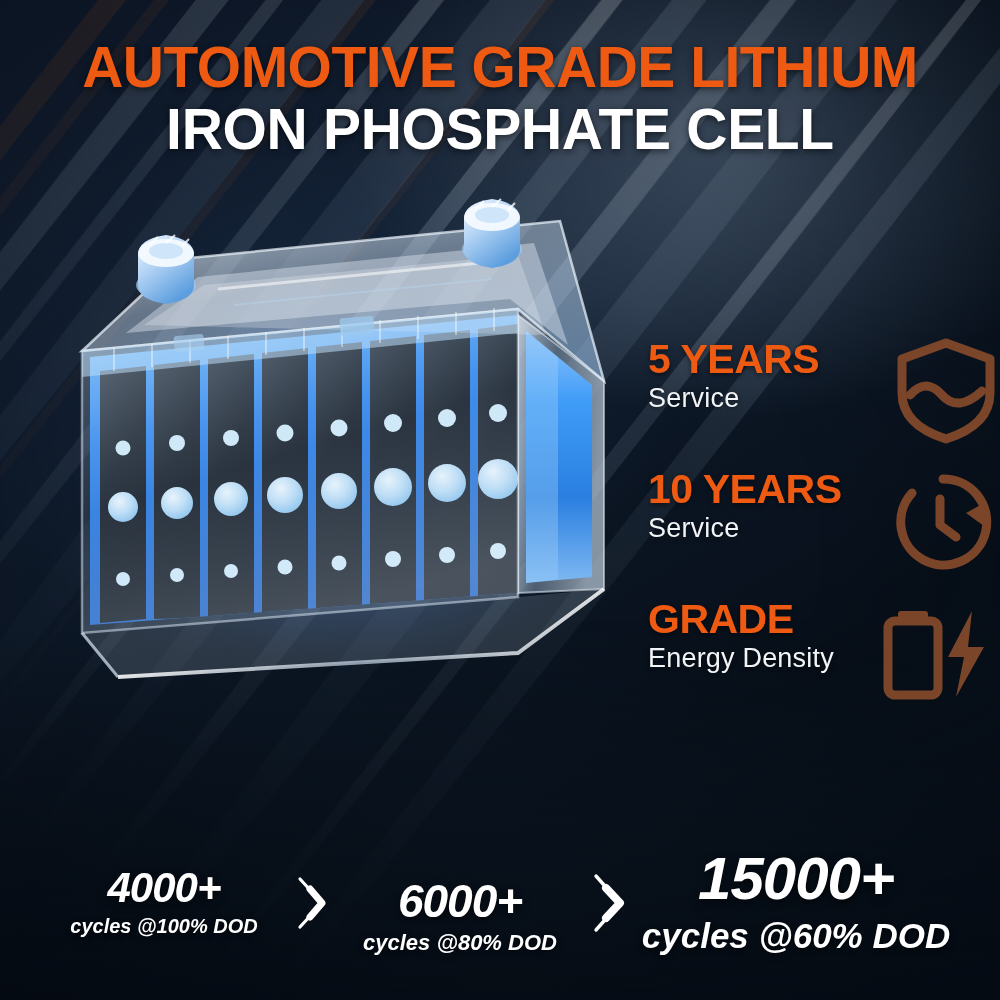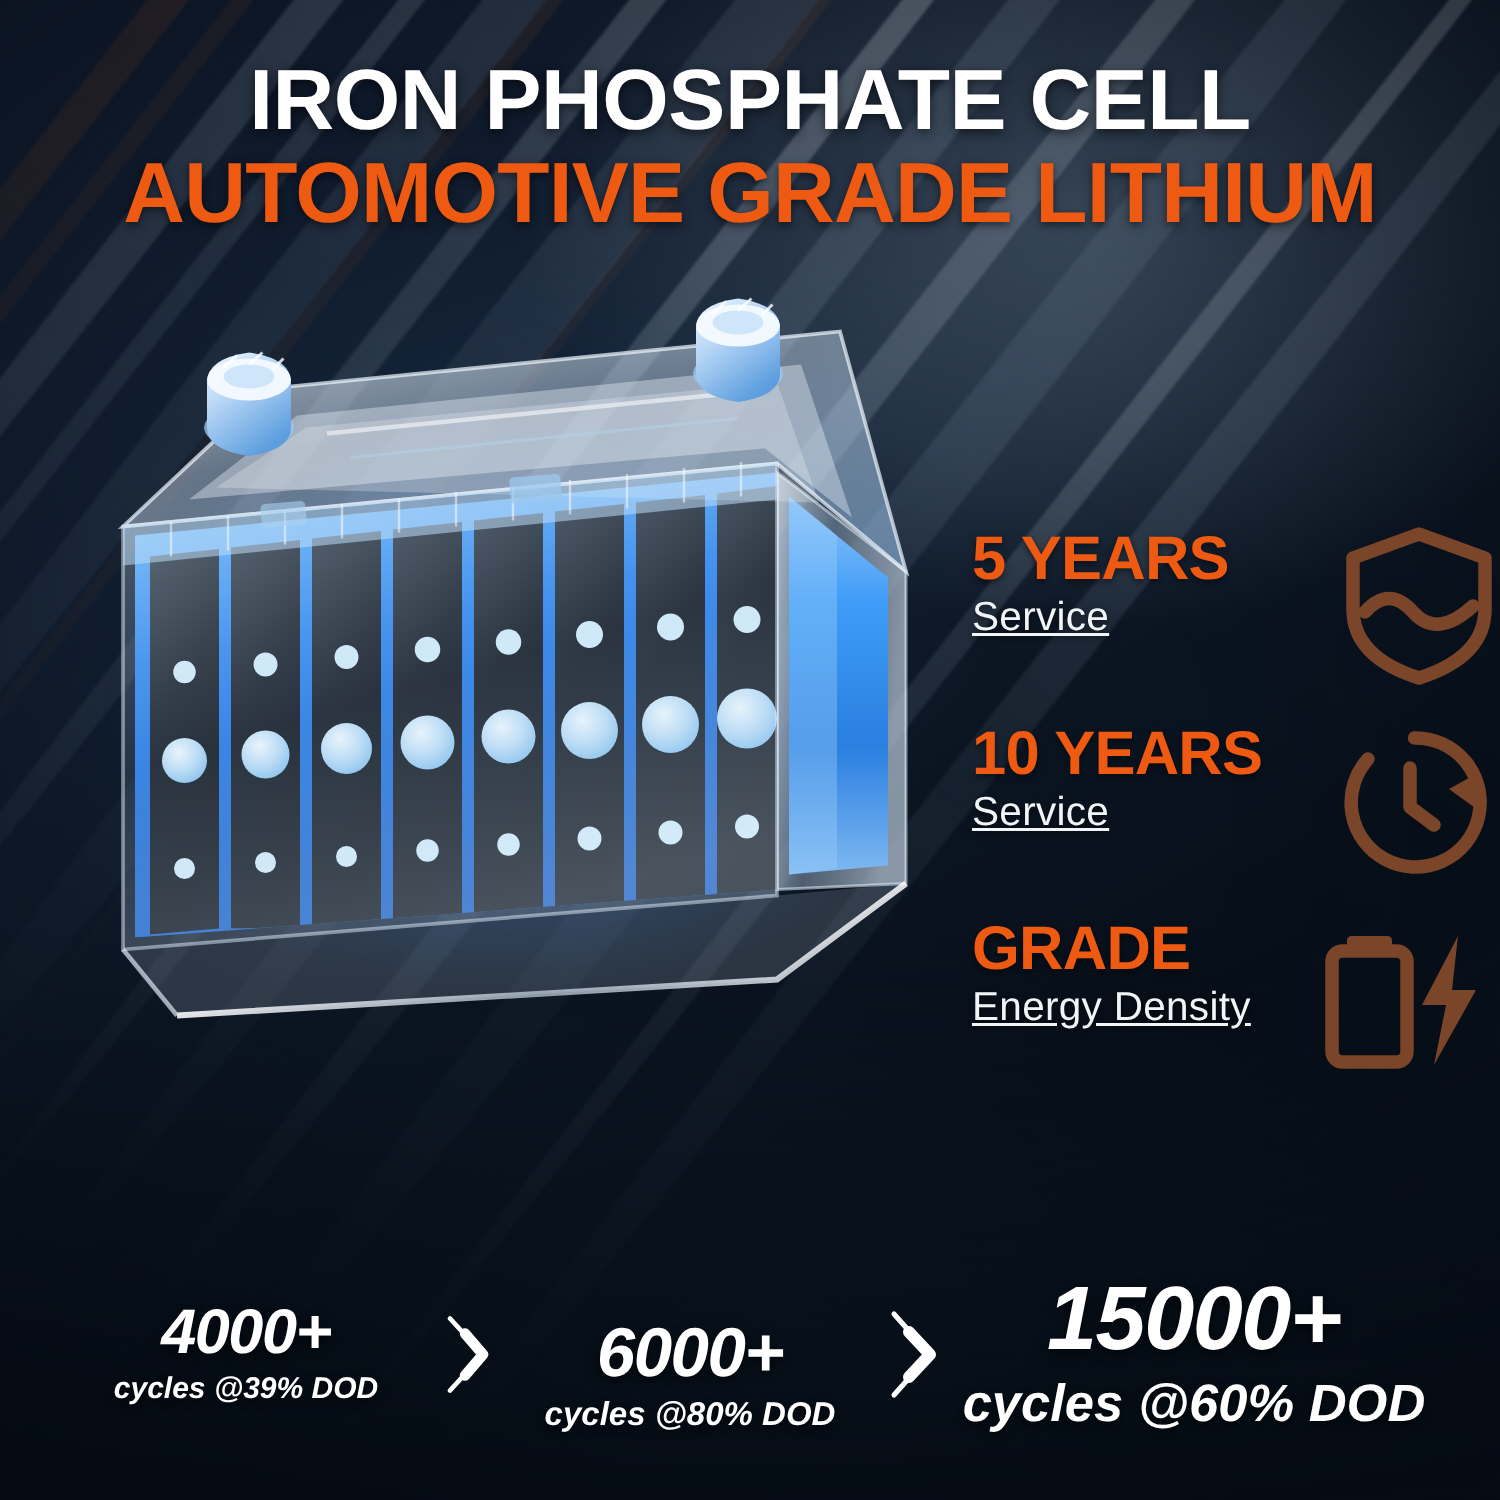--- a/index.html
+++ b/index.html
@@ -69,34 +69,33 @@
   
   .product { position:absolute; left:48px; top:185px; width:580px; height:500px; z-index:5; }
   .glow-blue {
     position:absolute; left:40px; top:90px; width:480px; height:380px;
     background:radial-gradient(ellipse at 55% 50%, rgba(56,136,242,.40) 0%, rgba(40,110,220,.16) 45%, rgba(20,60,140,0) 74%);
     filter:blur(14px);
   }
   .cell { position:absolute; inset:0; }
 
   
-  .callouts { position:absolute; left:630px; top:350px; width:370px; z-index:6; }
+  .callouts { position:absolute; left:630px; top:337px; width:370px; z-index:6; }
   .callout { position:relative; height:130px; }
   .callout .ico { position:absolute; right:2px; top:0; opacity:1; z-index:1; }
   .callout .txt { position:relative; z-index:2; padding-left:18px; }
   .c-big {
     font-size:41px; font-weight:bold; color:#ee5a12;
     line-height:44px; letter-spacing:-0.5px;
     text-shadow:0 2px 5px rgba(0,0,0,.5);
   }
   .c-sub {
     font-size:27px; font-weight:normal; color:#f2f5f8;
     line-height:34px; letter-spacing:.2px;
     text-shadow:0 1px 4px rgba(0,0,0,.5);
-    text-decoration:underline;
   }
 
   
   .stats {
     position:absolute; left:0; bottom:42px; width:1000px;
     display:flex; align-items:center; justify-content:center;
     z-index:6;
   }
   .stat { text-align:center; color:#fff; font-style:italic; }
   .stat .num {
@@ -133,22 +132,22 @@
     <div class="ray g7"></div>
       <div class="ray g8"></div>
       <div class="ray g9"></div>
     <div class="ray g10"></div>
       <div class="ray g11"></div>
   </div>
   <div class="vig"></div>
 </div>
 
 <div class="headline">
+  <div class="hl-line hl-1">AUTOMOTIVE GRADE LITHIUM</div>
   <div class="hl-line hl-2">IRON PHOSPHATE CELL</div>
-  <div class="hl-line hl-1">AUTOMOTIVE GRADE LITHIUM</div>
 </div>
 
 <div class="product">
   <div class="glow-blue"></div>
   <svg class="cell" viewBox="0 0 580 500" xmlns="http://www.w3.org/2000/svg">
     <defs>
       <linearGradient id="sideFace" x1="0" y1="0" x2="0" y2="1">
         <stop offset="0%" stop-color="#8fc4fb"></stop>
         <stop offset="28%" stop-color="#3f9cf7"></stop>
         <stop offset="66%" stop-color="#2a7fe0"></stop>
@@ -350,21 +349,21 @@
       <div class="c-big">GRADE</div>
       <div class="c-sub">Energy Density</div>
     </div>
   </div>
 </div>
 
 <div class="stats">
 
   <div class="stat s1">
     <div class="num">4000+</div>
-    <div class="lbl">cycles @39% DOD</div>
+    <div class="lbl">cycles @100% DOD</div>
   </div>
 
   <div class="chev">
     <svg width="40" height="64" viewBox="0 0 40 64">
       <polyline points="8,8 30,32 8,56" fill="none" stroke="#ffffff" stroke-width="3.2" stroke-linecap="round" stroke-linejoin="round"></polyline>
       <polyline points="18,18 30,32 18,46" fill="none" stroke="#ffffff" stroke-width="7" stroke-linecap="round" stroke-linejoin="round"></polyline>
     </svg>
   </div>
 
   <div class="stat s2">

